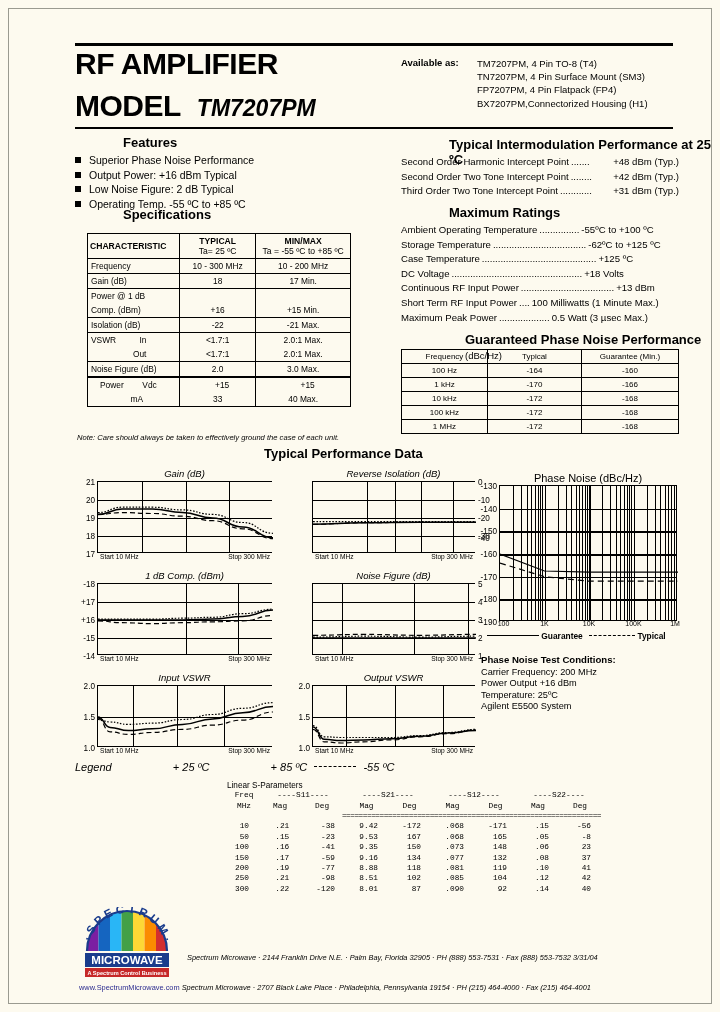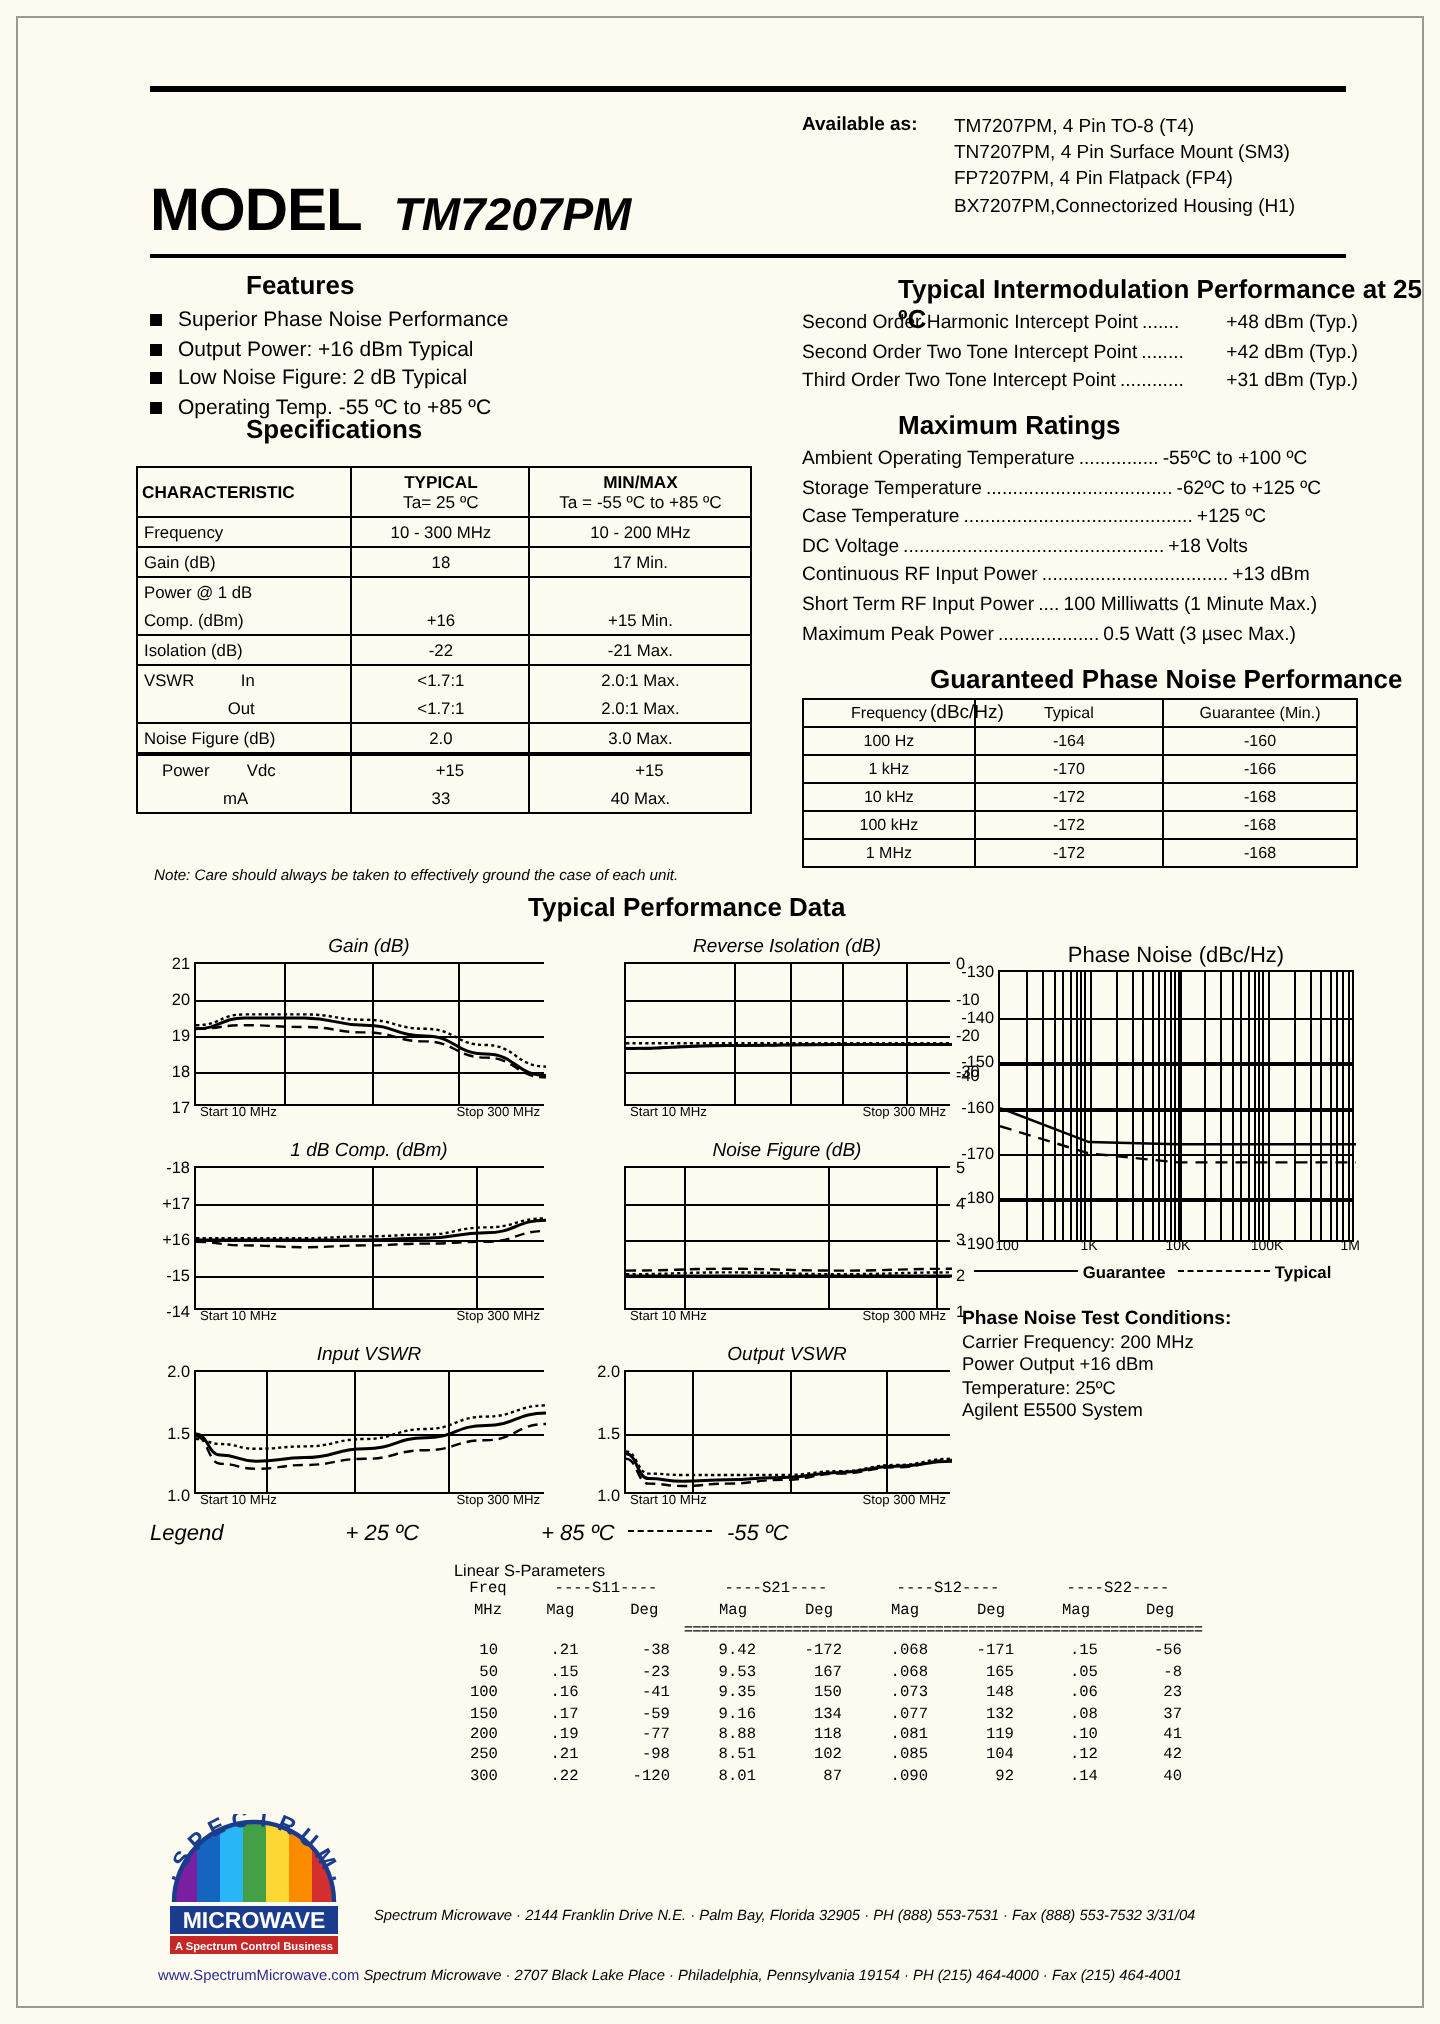--- a/index.html
+++ b/index.html
@@ -17,21 +17,21 @@
 
   
   .sec-h{font-size:13px;font-weight:bold;margin-left:48px;}
   .feat{position:absolute;left:66px;top:126px;width:310px;}
   .feat ul{list-style:none;margin:3px 0 0 0;padding:0;}
   .feat li{font-size:10.5px;line-height:14.6px;padding-left:14px;position:relative;}
   .feat li .bul{position:absolute;left:0;top:4px;width:6px;height:6px;background:#000;}
   .specs-h{position:absolute;left:66px;top:198px;}
 
   table{border-collapse:collapse;}
-  .spec-tbl{position:absolute;left:59px;top:224px;width:308px;font-size:8.4px;}
+  .spec-tbl{position:absolute;left:78px;top:224px;width:264px;font-size:8.4px;}
   .spec-tbl td{border:1px solid #000;padding:1px 3px;height:12px;}
   .spec-tbl .hd{font-weight:bold;text-align:center;font-size:8.6px;padding:2px 2px;}
   .spec-tbl .hd.l{text-align:left;}
   .spec-tbl .c{text-align:center;}
   .spec-tbl .nb{border-top:none;}
   .spec-tbl .nbb{border-bottom:none;}
   .spec-tbl .thick{border-top:2px solid #000;padding-left:12px;}
   .note{position:absolute;left:68px;top:424px;font-size:7.6px;font-style:italic;}
 
   
@@ -80,20 +80,21 @@
   .fdate{font-style:italic;}
   .wsite{font-style:normal;font-weight:normal;color:#2b2b8f;}
 </style>
 </head>
 <body>
 
 <div class="page">
 <div class="sheet">
 
   <div class="hdr-rule" style="left:66px;top:34px;width:598px;height:3px;"></div>
+  <div class="title1">RF AMPLIFIER</div>
   <div class="title2"><span>MODEL</span><span class="model">TM7207PM</span></div>
   <div class="hdr-rule" style="left:66px;top:118px;width:598px;height:2px;"></div>
 
   <div class="avail-lbl">Available as:</div>
   <div class="avail-list">
     <div>TM7207PM, 4 Pin TO-8 (T4)</div>
     <div>TN7207PM, 4 Pin Surface Mount (SM3)</div>
     <div>FP7207PM, 4 Pin Flatpack (FP4)</div>
     <div>BX7207PM,Connectorized  Housing  (H1)</div>
   </div>

